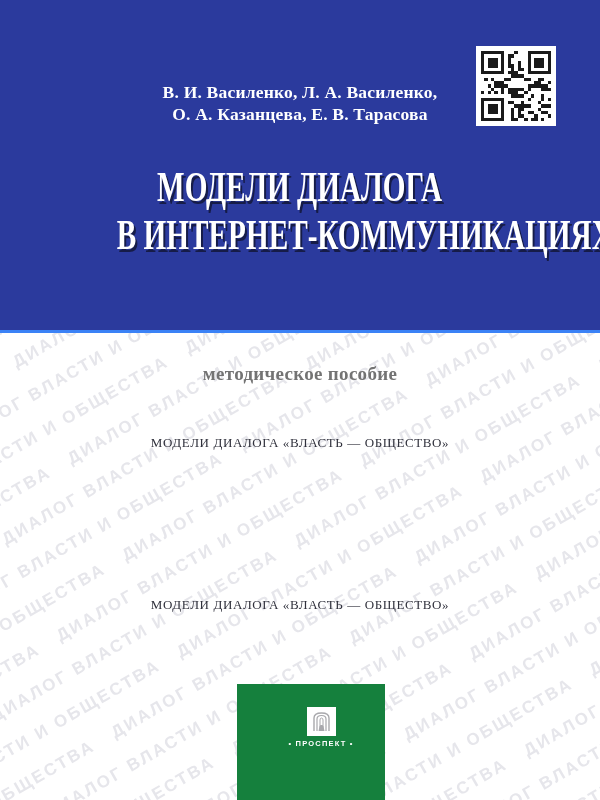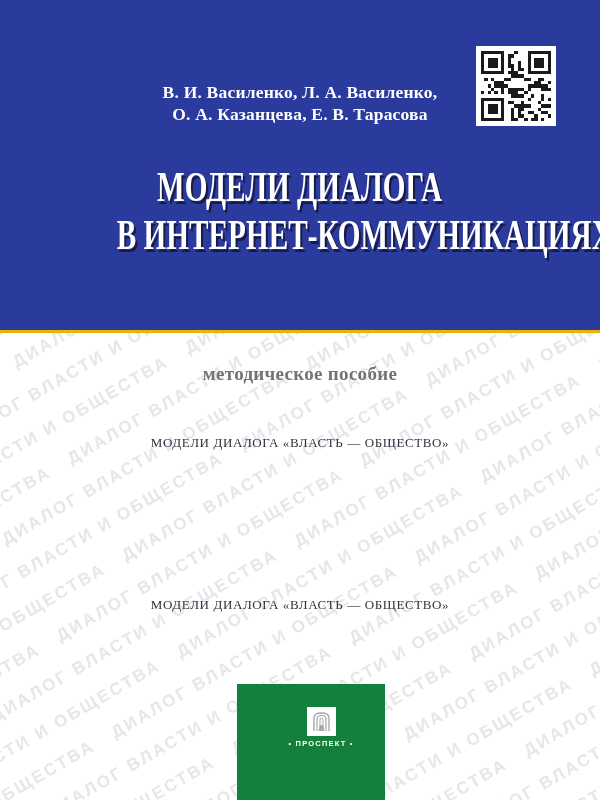--- a/index.html
+++ b/index.html
@@ -8,21 +8,21 @@
     width:600px;height:800px;
     margin:0 auto;
     background:#ffffff;
     overflow:hidden;
     font-family:"Liberation Serif","DejaVu Serif",serif;
   }
   
   .top-band{
     position:absolute;left:0;top:0;width:600px;height:333px;
     background:#2B3A9D;
-    border-bottom:3px solid #eab308;
+    border-bottom:3px solid #3b82f6;
     box-sizing:border-box;
   }
   .authors{
     position:absolute;left:0;top:81px;width:600px;
     text-align:center;
     color:#ffffff;
     font-weight:bold;
     font-size:17.5px;
     line-height:22px;
     letter-spacing:.2px;

